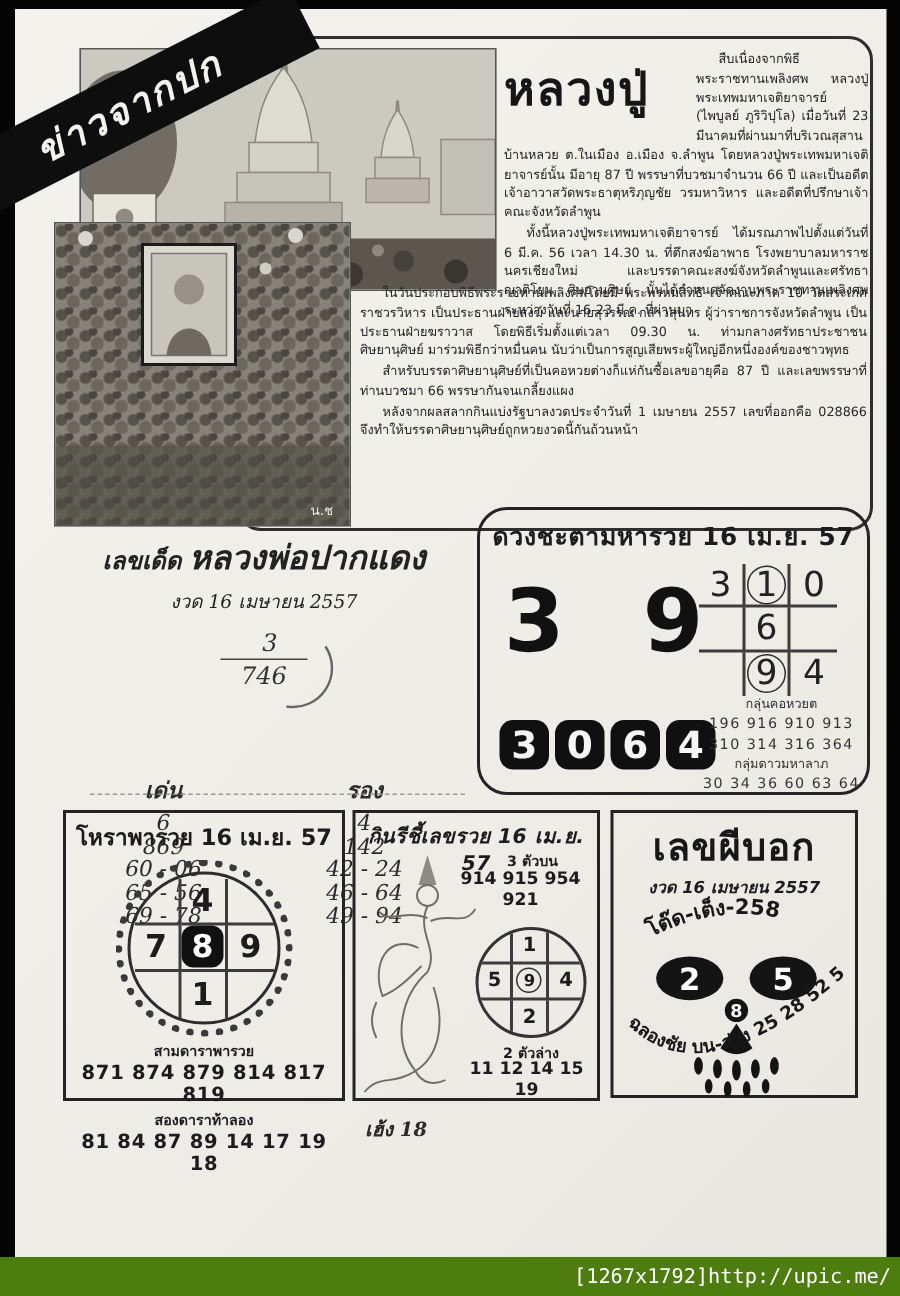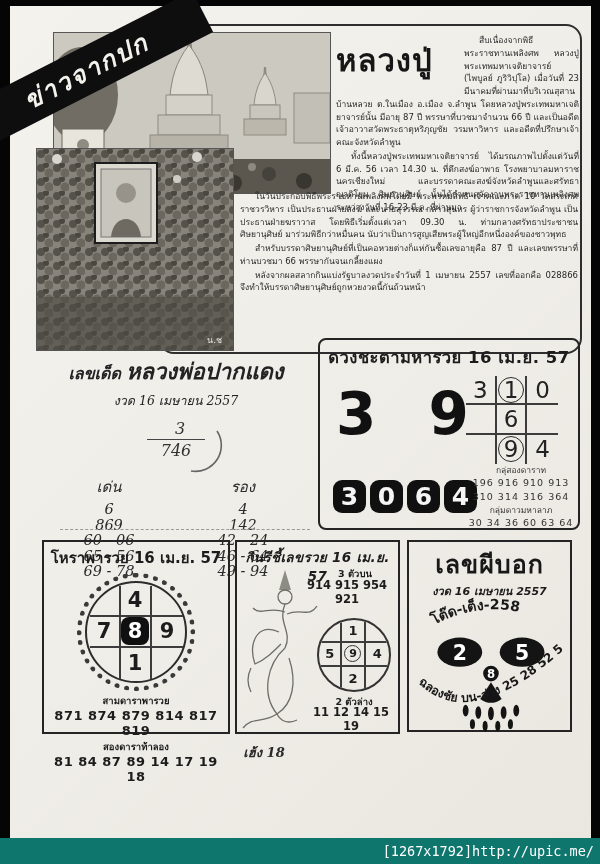--- a/index.html
+++ b/index.html
@@ -33,27 +33,27 @@
   .lekded .t1 { font-family:Liberation Mono, monospace; font-style:italic; font-weight:bold; font-size:16px;margin-top:40px; }
   .lekded .t2 { font-family:Liberation Sans, sans-serif; font-style:italic; font-weight:bold; font-size:22px; }
   .lekded .draw { font-family:"DejaVu Serif", serif; font-style:italic; font-size:12.5px; margin-top:2px; }
   .fraction { position:relative; width:110px; margin:8px auto 4px auto; height:52px;
               font-family:"DejaVu Serif", serif; font-style:italic; font-size:16px; color:#333; }
   .frac-top { display:block; transform:translateX(4px); }
   .frac-line { width:58px; border-top:1.6px solid #444; margin:1px auto; }
   .frac-swoosh { position:absolute; right:6px; top:10px; }
   .cols { display:grid; grid-template-columns:1fr 1fr; font-family:"DejaVu Serif", serif;
           font-style:italic; color:#2b2b2b; }
-  .cols .hdr { font-weight:normal; font-size:15px; padding-bottom:3px; }
+  .cols .hdr { font-weight:bold; font-size:15px; padding-bottom:3px;margin-top:40px; }
   .cols .cell { font-size:14.5px; line-height:15.5px; }
   .dashed-sep { position:absolute; left:60px; top:529px; width:250px; border-top:1px dashed #999; z-index:2; }
 
   
   .duang { position:absolute; left:318px; top:338px; width:262px; height:192px;
-           border:2px solid #242424; border-radius:8px; z-index:2; color:#1c1c1c; }
+           border:2px solid #242424; border-radius:20px; z-index:2; color:#1c1c1c; }
   .duang .title { text-align:center; font-weight:bold; font-size:16.5px; margin-top:4px; letter-spacing:0.5px; }
   .bigpair { position:absolute; left:16px; top:40px; font-size:58px; font-weight:800;
              word-spacing:28px; color:#111; letter-spacing:2px; }
   .ttt { display:grid; grid-template-columns:repeat(3,1fr); grid-template-rows:repeat(3,1fr); }
   .ttt > div { display:flex; align-items:center; justify-content:center; }
   .ttt > div:nth-child(3n+1), .ttt > div:nth-child(3n+2) { border-right:2px solid #3c3c3c; }
   .ttt > div:nth-child(-n+6) { border-bottom:2px solid #3c3c3c; }
   .duang-grid { position:absolute; left:146px; top:36px; width:92px; height:88px; font-size:23px; color:#222; }
   .circ { border:1.6px solid #2c2c2c; border-radius:50%; min-width:26px; height:26px;
           line-height:25px; display:inline-block; text-align:center; }
@@ -93,21 +93,21 @@
                    font-weight:bold; font-size:11.5px; line-height:1.25; }
 
   .box-ghost { left:407px; width:165px; height:192px; }
   .box-ghost .title { font-size:25px; font-weight:800; letter-spacing:1px; margin-top:2px; color:#181818; }
   .box-ghost .draw { text-align:center; font-weight:bold; font-style:italic; font-size:11px; margin-top:-2px; }
   .ghost-svg { position:absolute; left:0; top:44px; }
 
   
   .page-footer { position:absolute; left:0; top:742px; width:528px; text-align:center; z-index:2;
                  font-family:"DejaVu Serif", serif; font-style:italic; font-weight:bold; font-size:13px; color:#2a2a2a; }
-  .scan-bar { position:absolute; left:0; top:838px; width:600px; height:26px; background:#0f766e;
+  .scan-bar { position:absolute; left:0; top:838px; width:600px; height:26px; background:#4d7c0f;
               color:#fff; font-family:"DejaVu Sans Mono", monospace; font-size:13.5px;
               display:flex; align-items:center; justify-content:flex-end; padding-right:6px; z-index:8; }
 </style>
 </head>
 <body>
 
 <div class="page">
   <div class="paper"></div>
 
   <div class="ribbon">
@@ -232,21 +232,21 @@
         </div>
       <div>4</div>
     </div>
     <div class="blocks">
       <div>3</div>
       <div>0</div>
       <div>6</div>
       <div>4</div>
     </div>
     <div class="groups">
-      <div>กลุ่สองดาราท</div>
+      <div>กลุ่นคอหวยต</div>
       <div class="nums">196  916  910  913</div>
       <div class="nums">310  314  316  364</div>
       <div>กลุ่มดาวมหาลาภ</div>
       <div class="nums">30 34 36 60 63 64</div>
     </div>
   </div>
 
   <div class="bbox box-hora">
     <div class="title">โหราพารวย 16 เม.ย. 57</div>
     <div class="stamp">

